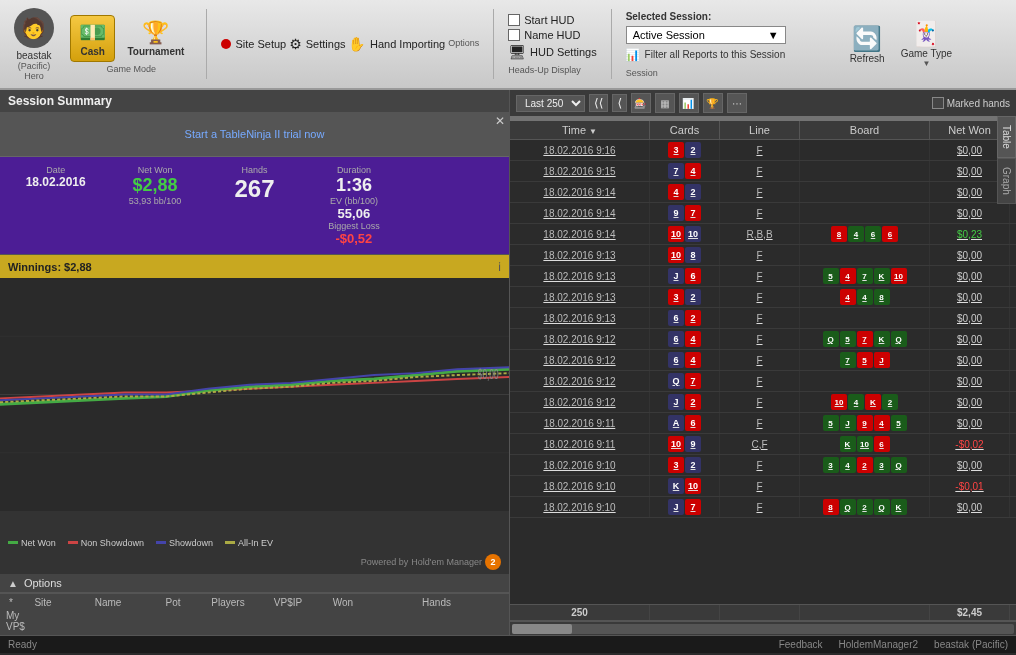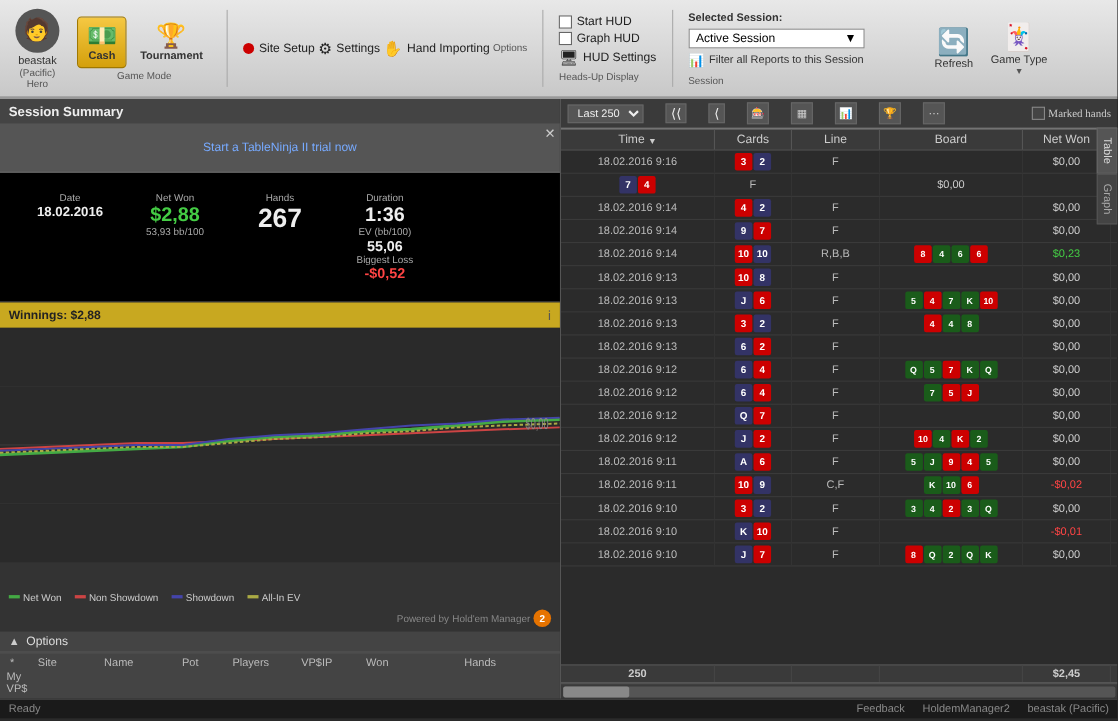--- a/index.html
+++ b/index.html
@@ -42,21 +42,21 @@
 
     
     #left-panel { width: 510px; background: #2b2b2b; display: flex; flex-direction: column; border-right: 1px solid #555; }
     #session-summary-header { background: #444; padding: 4px 8px; font-size: 12px; font-weight: bold; color: #eee; display: flex; align-items: center; justify-content: space-between; }
 
     
     #trial-banner { background: #555; text-align: center; padding: 16px; font-size: 11px; color: #7af; cursor: pointer; border-bottom: 1px solid #666; position: relative; }
     #trial-close { position: absolute; right: 4px; top: 2px; cursor: pointer; color: #ccc; font-size: 12px; }
 
     
-    #stats-panel { background: #000000; padding: 18px; display: grid; grid-template-columns: 1fr 1fr 1fr 1fr 1fr; gap: 4px; border-bottom: 1px solid #555; }
+    #stats-panel { background: #4c1d95; padding: 8px; display: grid; grid-template-columns: 1fr 1fr 1fr 1fr 1fr; gap: 4px; border-bottom: 1px solid #555; }
     .stat-block { display: flex; flex-direction: column; align-items: center; }
     .stat-label { font-size: 9px; color: #aaa; text-align: center; }
     .stat-value { font-size: 13px; color: #eee; font-weight: bold; text-align: center; }
     .stat-value.green { color: #4c4; }
     .stat-sub { font-size: 9px; color: #aaa; text-align: center; }
 
     
     #winnings-bar { background: #c8a820; padding: 3px 8px; display: flex; align-items: center; justify-content: space-between; }
     .winnings-text { font-size: 11px; color: #222; font-weight: bold; }
     .winnings-info { color: #555; cursor: pointer; font-size: 12px; }
@@ -82,34 +82,34 @@
     #open-tables-header { padding: 4px 8px; display: flex; align-items: center; gap: 8px; }
     .open-tables-title { font-size: 12px; color: #eee; font-weight: bold; }
     .table-finder-btn { background: #666; color: #ddd; border: none; padding: 2px 8px; font-size: 10px; cursor: pointer; border-radius: 2px; }
     #tables-cols { display: grid; grid-template-columns: 14px 50px 80px 50px 60px 60px 50px 1fr; background: #444; padding: 2px 4px; border-top: 1px solid #555; }
     .tcol { font-size: 10px; color: #bbb; padding: 1px 2px; text-align: center; }
 
     
     #right-panel { flex: 1; background: #2b2b2b; display: flex; flex-direction: column; }
 
     
-    #filter-bar { background: #3a3a3a; padding: 3px 6px; display: flex; align-items: center; gap: 20px; border-bottom: 2px solid #737373; }
+    #filter-bar { background: #3a3a3a; padding: 3px 6px; display: flex; align-items: center; gap: 4px; border-bottom: 5px solid #737373; }
     .filter-select { background: #555; color: #eee; border: 1px solid #666; padding: 1px 4px; font-size: 10px; }
     .filter-btn { background: #555; color: #eee; border: 1px solid #666; padding: 1px 4px; font-size: 12px; cursor: pointer; }
     .filter-icon-btn { background: #555; border: 1px solid #666; width: 20px; height: 20px; display: flex; align-items: center; justify-content: center; cursor: pointer; font-size: 10px; color: #ccc; }
-    .marked-check { display: flex; align-items: center; gap: 3px; font-size: 10px; color: #ccc; margin-left: auto; font-family: Liberation Serif, serif; }
+    .marked-check { display: flex; align-items: center; gap: 3px; font-size: 10px; color: #ccc; margin-left: auto; }
     .marked-checkbox { width: 12px; height: 12px; border: 1px solid #888; background: #444; }
 
     
     #table-header { display: grid; grid-template-columns: 140px 70px 80px 130px 80px; background: #3a3a3a; border-bottom: 1px solid #555; }
     .th { font-size: 11px; color: #ccc; padding: 3px 6px; text-align: center; border-right: 1px solid #555; display: flex; align-items: flex-end; justify-content: center; gap: 3px; cursor: pointer; }
     .th-arrow { font-size: 8px; }
 
     
-    #table-body { flex: 1; overflow-y: auto; background: #2b2b2b; }
+    #table-body { flex: 1; overflow-y: auto; background: #2b2b2b; text-decoration: underline; }
     #table-body::-webkit-scrollbar { width: 12px; }
     #table-body::-webkit-scrollbar-track { background: #3a3a3a; }
     #table-body::-webkit-scrollbar-thumb { background: #666; border: 1px solid #555; }
     .table-row { display: grid; grid-template-columns: 140px 70px 80px 130px 80px; border-bottom: 1px solid #3a3a3a; }
     .td { font-size: 10px; color: #ccc; padding: 2px 6px; text-align: center; border-right: 1px solid #333; display: flex; align-items: center; justify-content: center; }
     .td.time { font-size: 10px; color: #bbb; }
     .td.line { color: #bbb; }
     .td.net-won { color: #ccc; }
     .td.net-won.red { color: #f44; }
     .td.net-won.green { color: #4c4; }
@@ -191,21 +191,21 @@
 
   <div class="toolbar-separator"></div>
 
   <div class="hud-col">
     <div class="hud-item">
       <span class="hud-checkbox"></span>
       <span>Start HUD</span>
     </div>
     <div class="hud-item">
       <span class="hud-checkbox"></span>
-      <span>Graph HUD</span>
+      <span>Name HUD</span>
     </div>
     <div class="hud-item">
       <span class="opt-icon">🖥</span>
       <span>HUD Settings</span>
     </div>
     <span style="font-size:9px;color:#555;margin-top:2px;">Heads-Up Display</span>
   </div>
 
   <div class="toolbar-separator"></div>
 
@@ -392,20 +392,21 @@
                 <div class="card-chip blue-bg">2</div>
               </div>
     </div>
     <div class="td line">F</div>
     <div class="td">
       <div class="board-container"></div>
     </div>
     <div class="td net-won">$0,00</div>
   </div>
           <div class="table-row">
+    <div class="td time">18.02.2016 9:15</div>
     <div class="td">
       <div class="cards-container">
                 <div class="card-chip blue-bg">7</div>
                 <div class="card-chip red-bg">4</div>
               </div>
     </div>
     <div class="td line">F</div>
     <div class="td">
       <div class="board-container"></div>
     </div>

